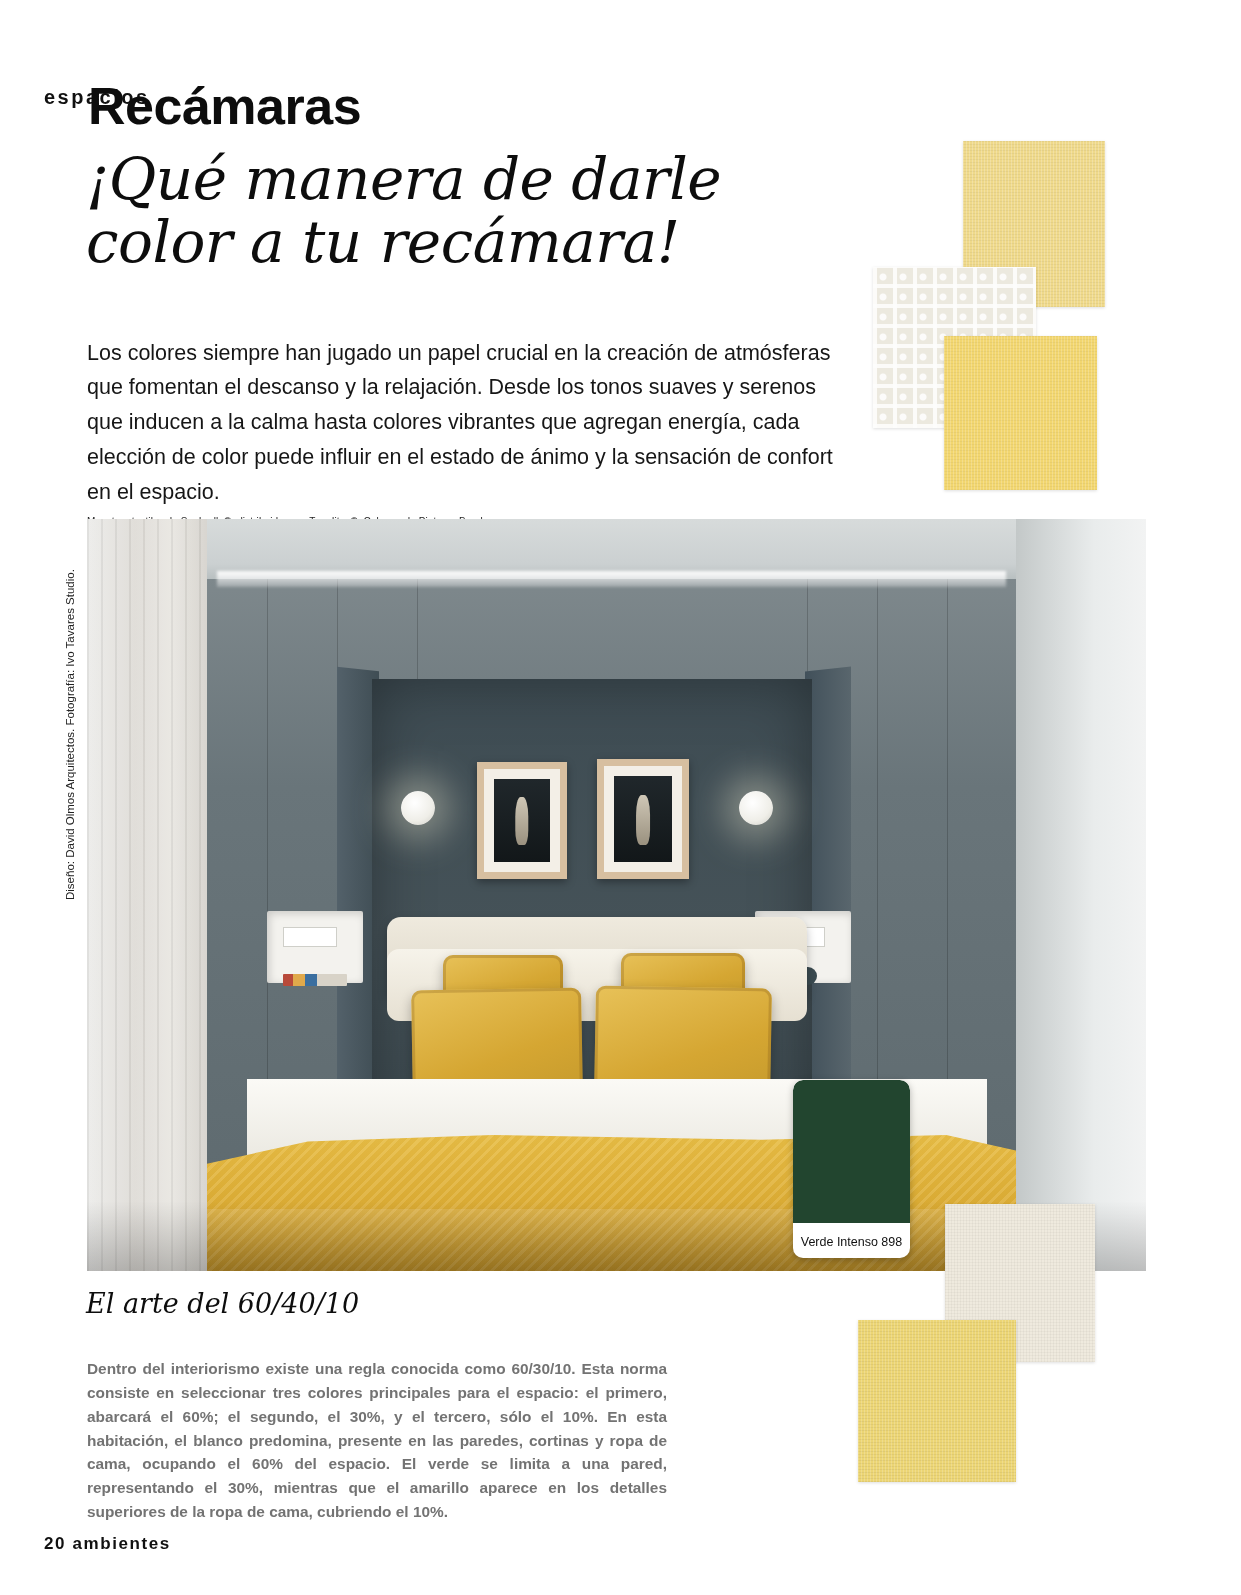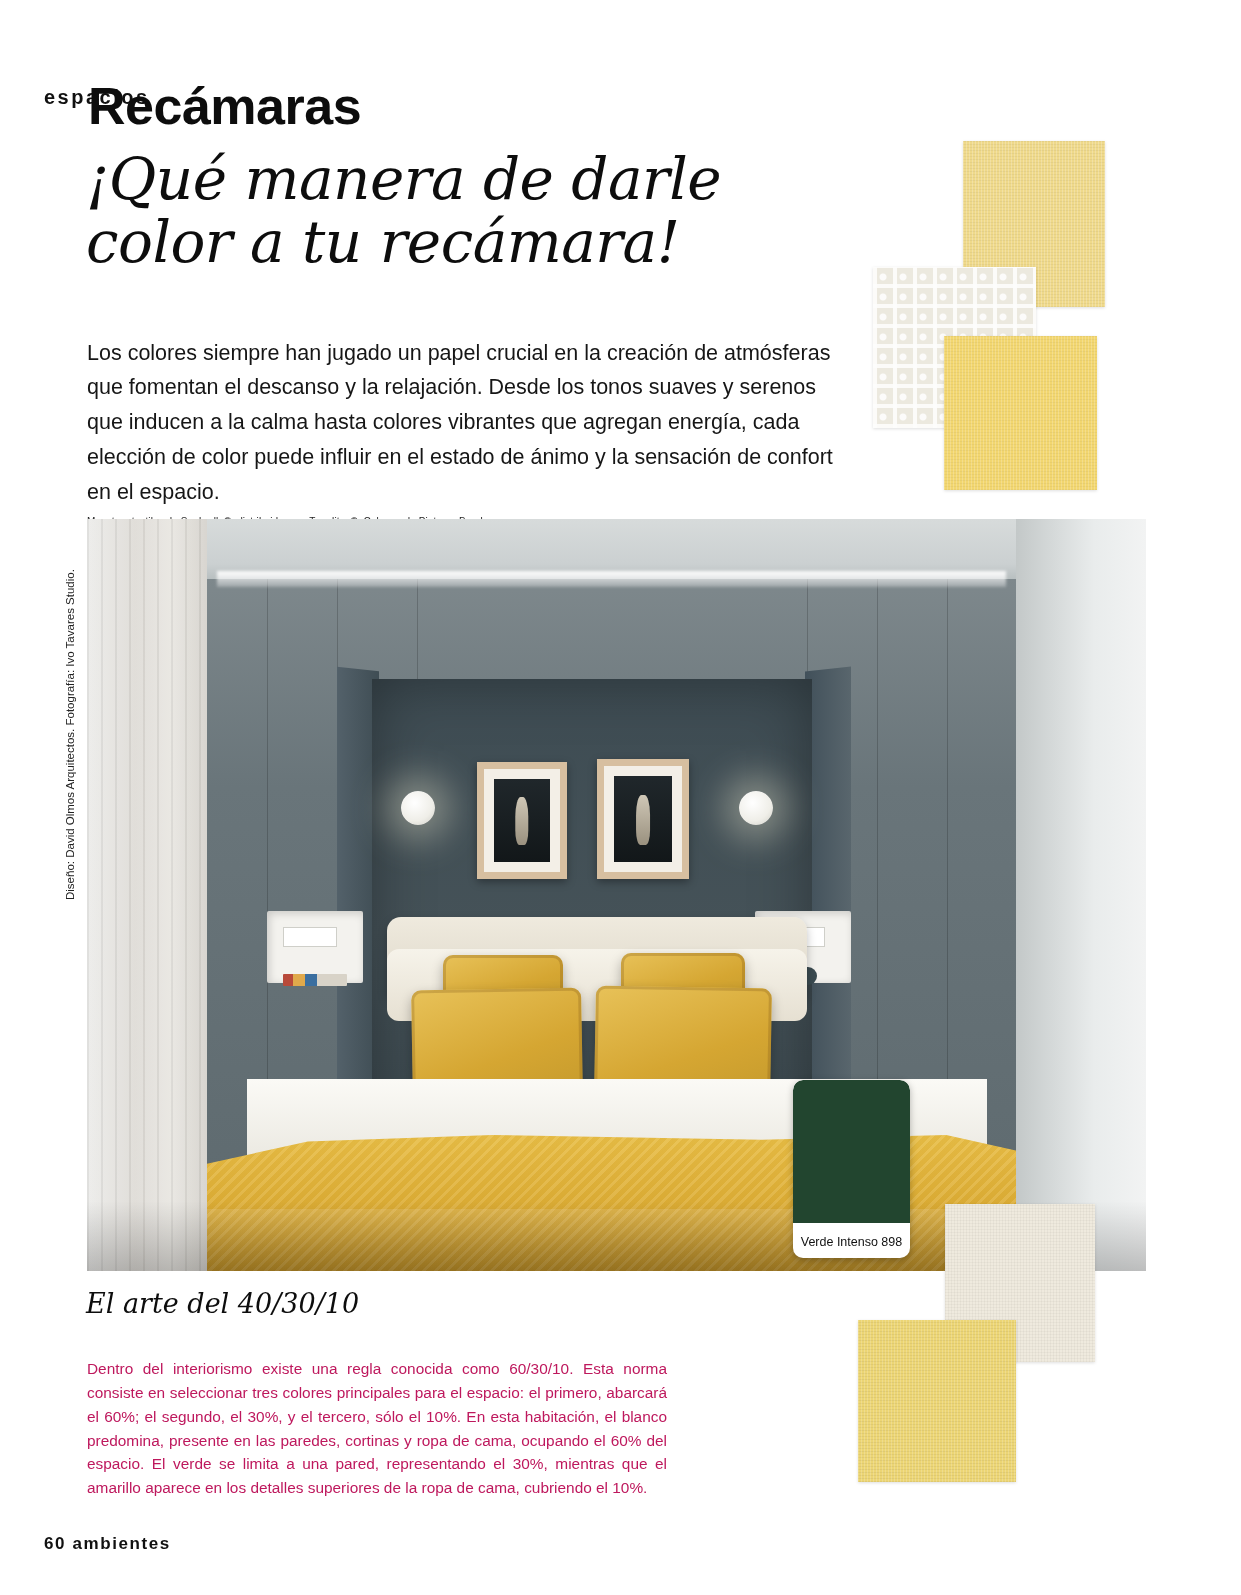--- a/index.html
+++ b/index.html
@@ -324,22 +324,23 @@
     font-size: 27px;
     color: #0d0d0d;
   }
   .body-copy {
     position: absolute;
     left: 87px;
     top: 1342px;
     width: 580px;
     font-size: 15.4px;
     line-height: 1.54;
-    color: #be185d;
+    color: #737373;
     text-align: justify;
+    font-weight: bold;
   }
 
   
   .folio {
     position: absolute;
     left: 44px;
     top: 1534px;
     font-size: 17px;
     font-weight: 700;
     letter-spacing: 1.6px;
@@ -418,16 +419,16 @@
 <div class="photo-credit">Diseño: David Olmos Arquitectos. Fotografía: Ivo Tavares Studio.</div>
 
 <div class="paint-chip">
   <div class="color" style="background: rgb(34, 69, 47);"></div>
   <div class="label">Verde Intenso 898</div>
 </div>
 
 <div class="swatch sw-cream"></div>
 <div class="swatch sw-yellow-3"></div>
 
-<div class="section-title">El arte del 40/30/10</div>
+<div class="section-title">El arte del 60/40/10</div>
 <p class="body-copy">Dentro del interiorismo existe una regla conocida como 60/30/10. Esta norma consiste en seleccionar tres colores principales para el espacio: el primero, abarcará el 60%; el segundo, el 30%, y el tercero, sólo el 10%. En esta habitación, el blanco predomina, presente en las paredes, cortinas y ropa de cama, ocupando el 60% del espacio. El verde se limita a una pared, representando el 30%, mientras que el amarillo aparece en los detalles superiores de la ropa de cama, cubriendo el 10%.</p>
 
-<div class="folio">60 ambientes</div>
+<div class="folio">20 ambientes</div>
 
 </body></html>

